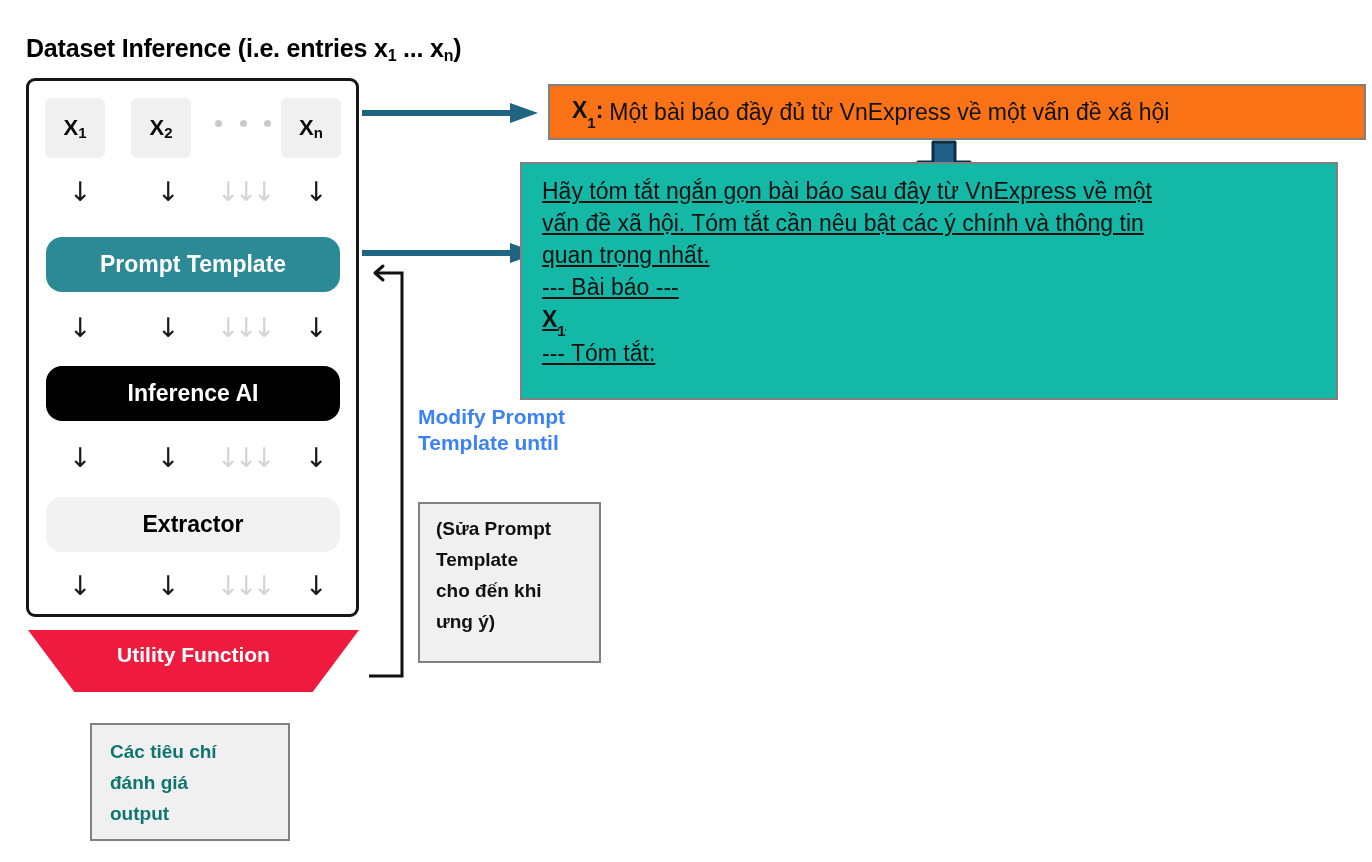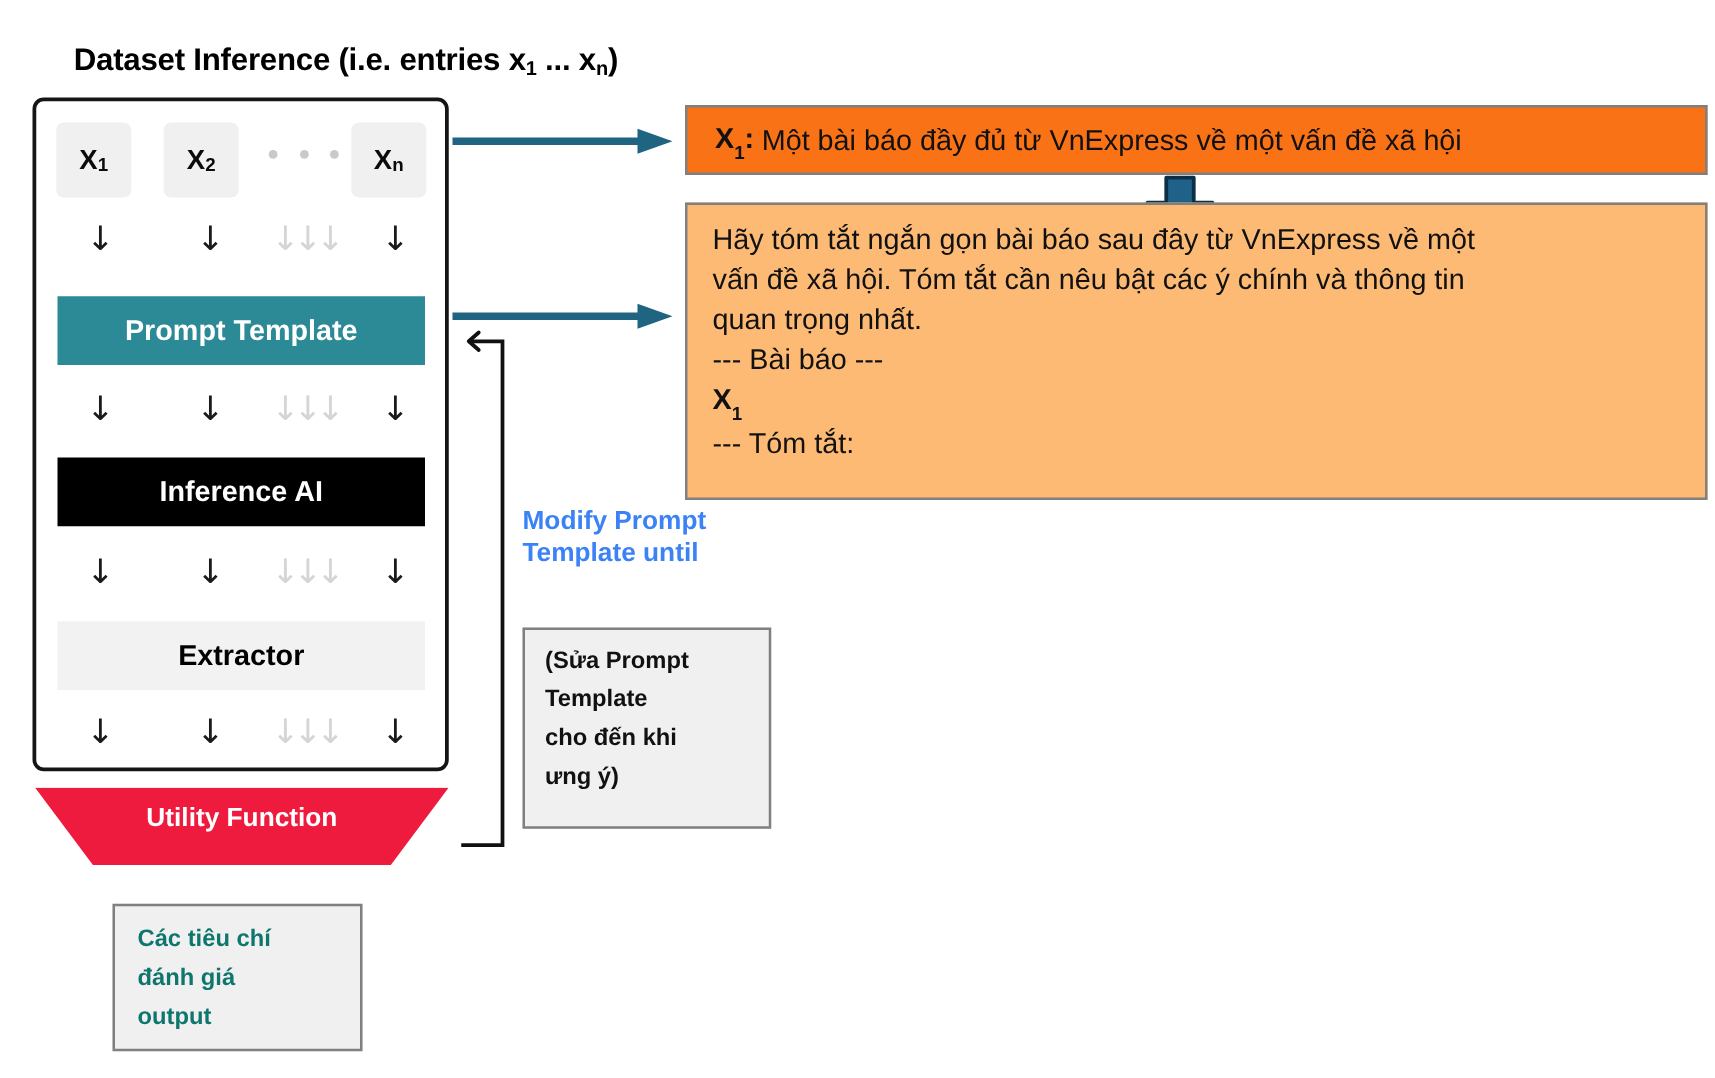--- a/index.html
+++ b/index.html
@@ -17,21 +17,20 @@
   .abs { position: absolute; }
 
   
   #page-title {
     left: 26px; top: 34px;
     font-size: 25px;
     font-weight: bold;
     color: #000000;
     letter-spacing: -0.2px;
     white-space: nowrap;
-    margin-left: 33px;
   }
   #page-title sub { font-size: 16px; vertical-align: baseline; position: relative; top: 4px; }
 
   
   #pipeline-container {
     left: 26px; top: 78px;
     width: 333px; height: 539px;
     border: 3px solid #151515;
     border-radius: 9px;
     box-sizing: border-box;
@@ -84,21 +83,21 @@
   #arrow-row-2 { top: 308px; }
   #arrow-row-3 { top: 438px; }
   #arrow-row-4 { top: 566px; }
 
   
   .stage-box {
     position: absolute;
     left: 46px; width: 294px; height: 55px;
     display: flex; align-items: center; justify-content: center;
     font-size: 23px; font-weight: bold;
-    border-radius: 0;
+    border-radius: 16px;
     box-sizing: border-box;
   }
   #stage-prompt-template {
     top: 237px;
     background: #2b8a96;
     color: #ffffff;
   }
   #stage-generative-ai {
     top: 366px;
     background: #000000;
@@ -144,44 +143,45 @@
     display: flex; align-items: center;
     padding-left: 22px;
     font-size: 23px; color: #111111;
   }
   #example-entry-box .key { font-weight: bold; margin-right: 6px; }
   #example-entry-box .key sub { font-size: 15px; position: relative; top: 4px; }
 
   #down-arrow-blue { left: 913px; top: 140px; }
 
   #prompt-example-box {
-    left: 548px; top: 162px;
+    left: 520px; top: 162px;
     width: 818px; height: 238px;
-    background: #fdba74;
+    background: #14b8a6;
     border: 2px solid #808080;
     box-sizing: border-box;
     padding: 12px 20px 0 20px;
     font-size: 23px; color: #111111;
     line-height: 1.39;
+    text-decoration: underline;
   }
   #prompt-example-box .line { white-space: pre-wrap; }
   #prompt-example-box .bold-x { font-weight: bold; }
   #prompt-example-box .bold-x sub { font-size: 15px; position: relative; top: 4px; }
 
   
   #modify-caption {
     left: 418px; top: 404px;
     width: 230px;
     font-size: 21px; font-weight: bold; color: #3b82f6;
     line-height: 1.24;
   }
 
   #modify-note-box {
     left: 418px; top: 502px;
-    width: 199px; height: 161px;
+    width: 183px; height: 161px;
     background: #f0f0f0;
     border: 2px solid #808080;
     box-sizing: border-box;
     padding: 10px 0 0 16px;
     font-size: 19px; font-weight: bold; color: #111111;
     line-height: 1.63;
   }
 
   #criteria-box {
     left: 90px; top: 723px;

